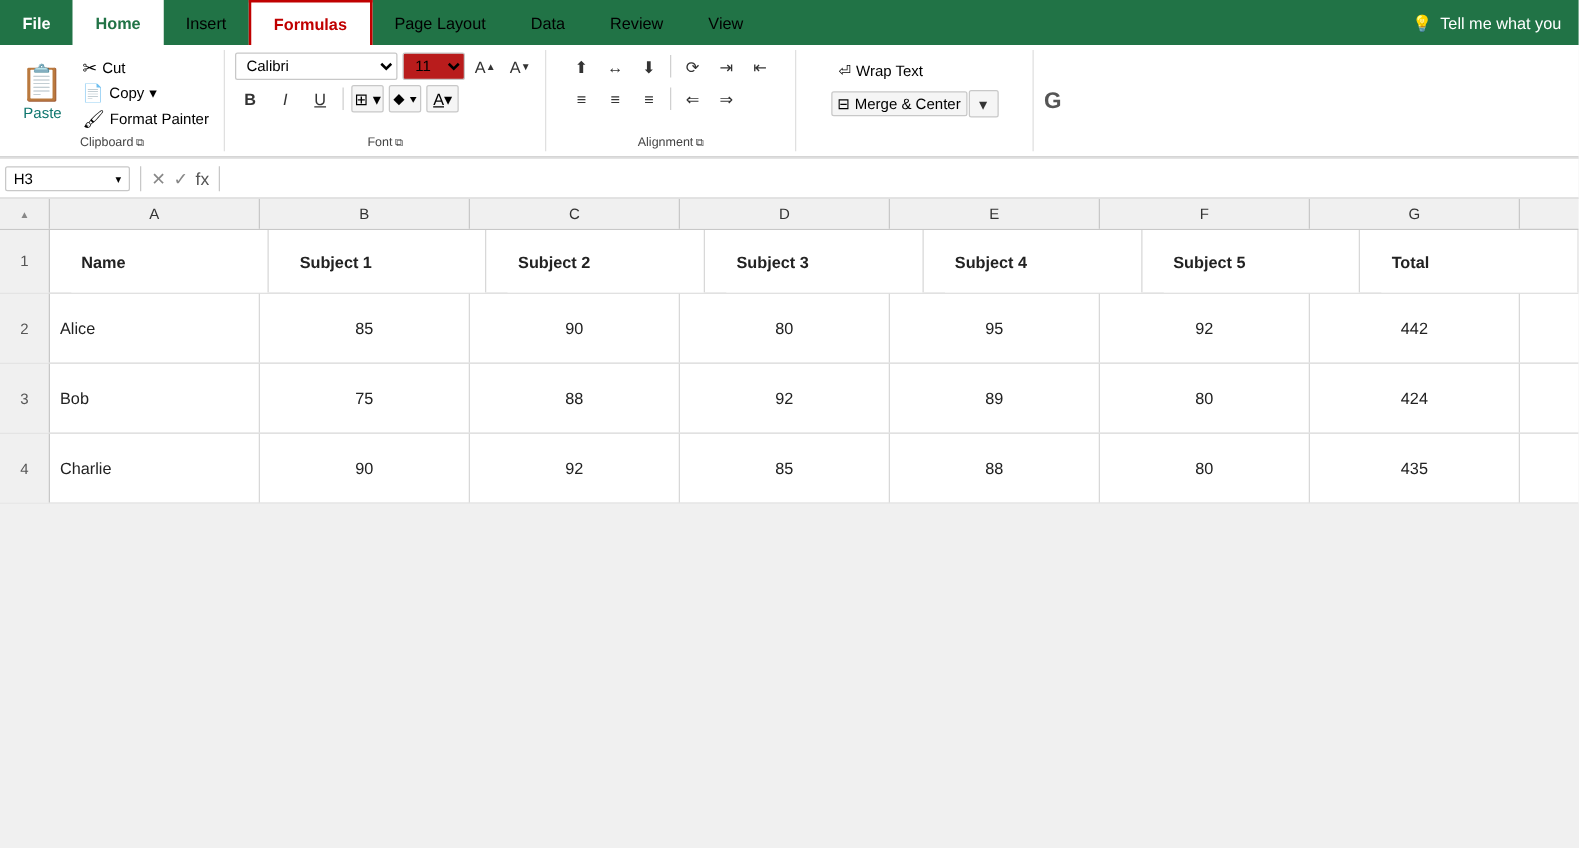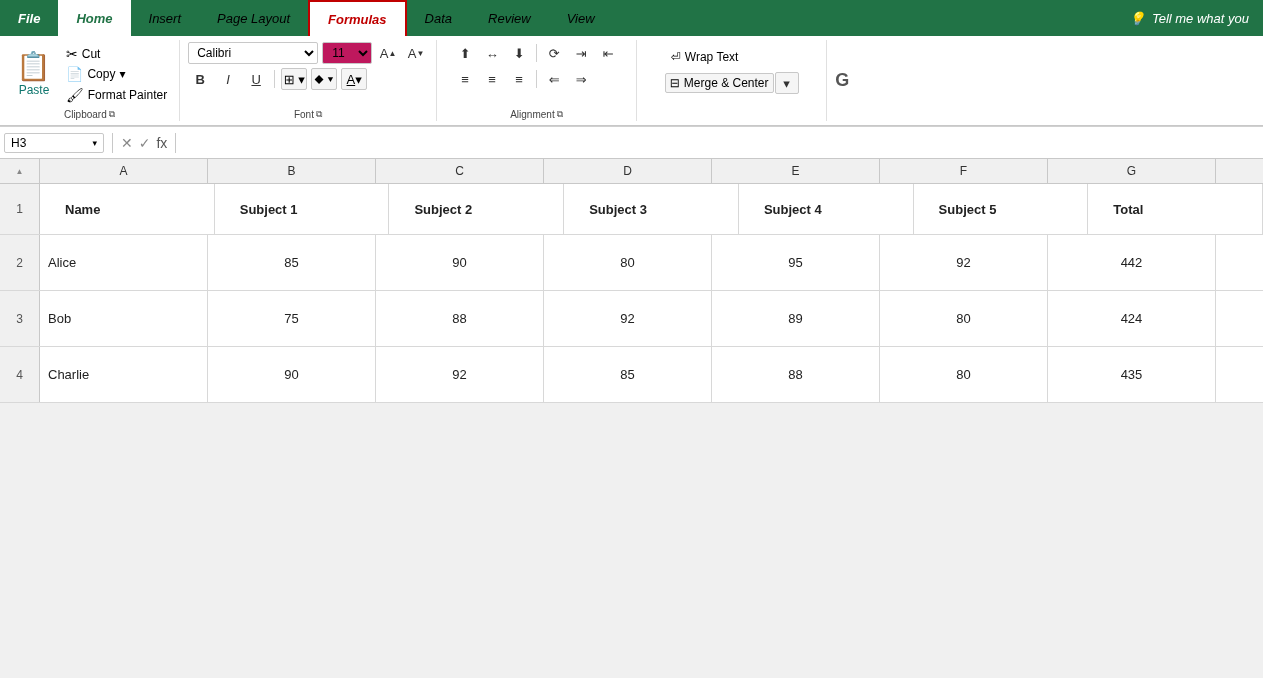--- a/index.html
+++ b/index.html
@@ -18,21 +18,20 @@
       border-bottom: 1px solid #d0d0d0;
     }
 
     
     .tab-bar {
       display: flex;
       align-items: stretch;
       background: #217346;
       height: 36px;
       padding: 0;
-      font-style: italic;
     }
     .tab-item {
       padding: 0 18px;
       color: #000000;
       font-size: 13px;
       display: flex;
       align-items: center;
       cursor: pointer;
       user-select: none;
       white-space: nowrap;
@@ -164,21 +163,21 @@
       cursor: pointer;
       background: #fff;
     }
     .size-select {
       border: 1px solid #c8c8c8;
       border-radius: 2px;
       padding: 2px 5px;
       font-size: 12px;
       width: 50px;
       cursor: pointer;
-      background: #be185d;
+      background: #b91c1c;
     }
     .icon-btn {
       width: 24px;
       height: 22px;
       display: flex;
       align-items: center;
       justify-content: center;
       cursor: pointer;
       border-radius: 2px;
       font-size: 13px;
@@ -374,22 +373,22 @@
   </style>
 </head>
 <body>
 
 <div class="ribbon">
 
   <div class="tab-bar">
     <div class="tab-item file">File</div>
     <div class="tab-item active">Home</div>
     <div class="tab-item">Insert</div>
+    <div class="tab-item formulas-active">Formulas</div>
     <div class="tab-item">Page Layout</div>
-    <div class="tab-item formulas-active">Formulas</div>
     <div class="tab-item">Data</div>
     <div class="tab-item">Review</div>
     <div class="tab-item">View</div>
     <div class="tell-me">
       <span>💡</span>
       <span>Tell me what you</span>
     </div>
   </div>
 
   <div class="ribbon-content">

